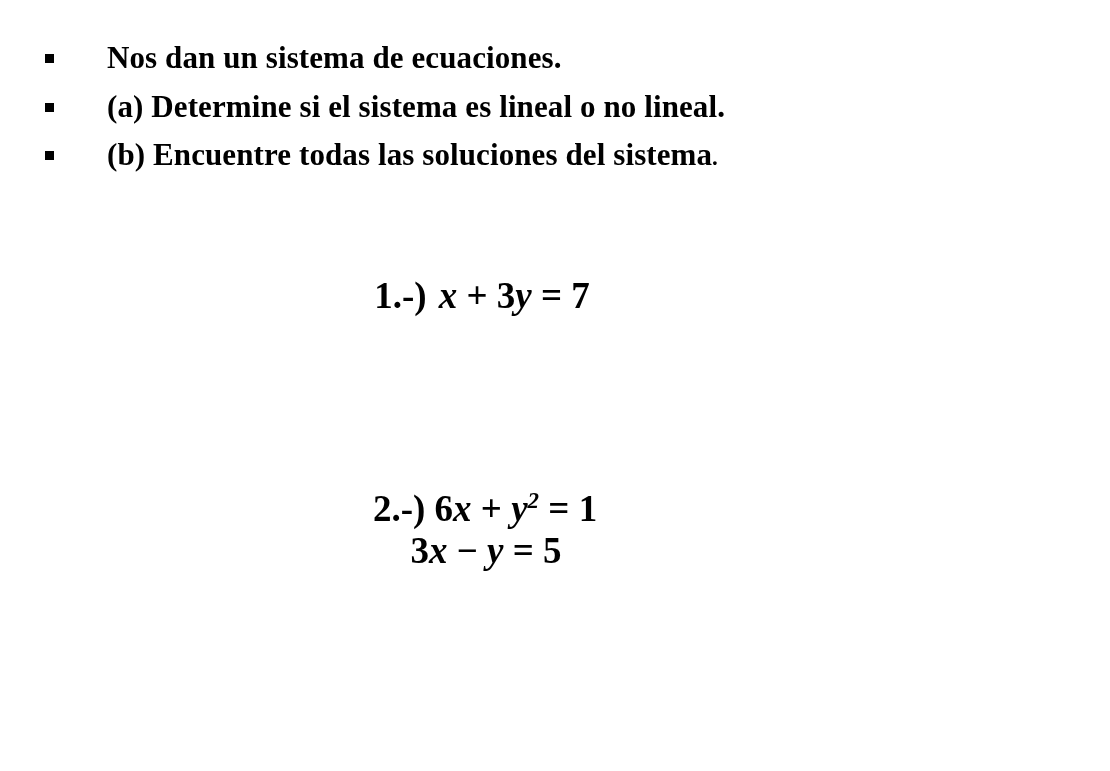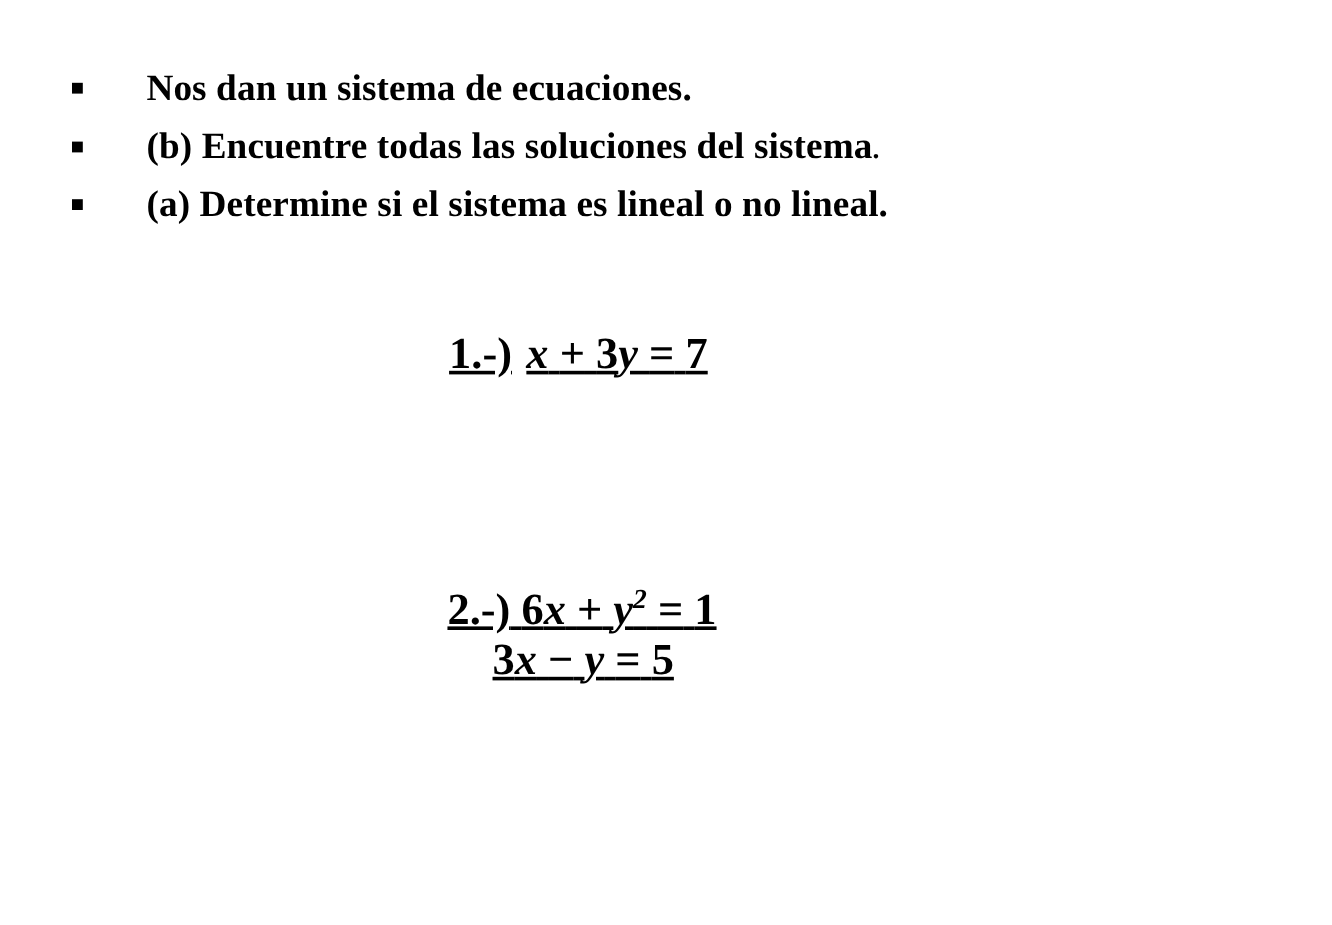--- a/index.html
+++ b/index.html
@@ -19,21 +19,21 @@
     width: 1110px;
     height: 771px;
     background: #ffffff;
   }
   .bullet-list {
     position: absolute;
     left: 45px;
     top: 38px;
     width: 1020px;
     list-style: none;
-    margin: 15px;
+    margin: 0;
     padding: 0;
   }
   .bullet-item {
     display: flex;
     align-items: flex-start;
     margin-bottom: 9px;
   }
   .bullet-marker {
     flex: 0 0 auto;
     width: 9px;
@@ -52,21 +52,20 @@
   .bullet-text .period {
     font-size: 23px;
     font-weight: bold;
   }
 
   .equations {
     position: absolute;
     left: 0;
     top: 275px;
     width: 972px;
-    text-decoration: underline;
   }
   .eq-block {
     width: 100%;
   }
   .eq-line {
     font-size: 37px;
     font-weight: bold;
     line-height: 1.12;
     white-space: pre;
   }
@@ -99,25 +98,25 @@
 
 <div class="slide">
 
   <ul class="bullet-list">
     <li class="bullet-item">
       <span class="bullet-marker"></span>
       <span class="bullet-text">Nos dan un sistema de ecuaciones.</span>
     </li>
     <li class="bullet-item">
       <span class="bullet-marker"></span>
-      <span class="bullet-text"><span>(b) Encuentre todas las soluciones del sistema</span><span class="period">.</span></span>
+      <span class="bullet-text">(a) Determine si el sistema es lineal o no lineal.</span>
     </li>
     <li class="bullet-item">
       <span class="bullet-marker"></span>
-      <span class="bullet-text">(a) Determine si el sistema es lineal o no lineal.</span>
+      <span class="bullet-text"><span>(b) Encuentre todas las soluciones del sistema</span><span class="period">.</span></span>
     </li>
   </ul>
 
   <div class="equations">
 
     <div class="eq-block">
       <div class="eq-row">
         <div class="eq-line eq-1a"><span>1.-)</span><span class="gap-sm"></span><span class="var">x</span> <span class="op">+</span> <span>3</span><span class="var">y</span> <span class="op">=</span> <span>7</span></div>
       </div>
     </div>

